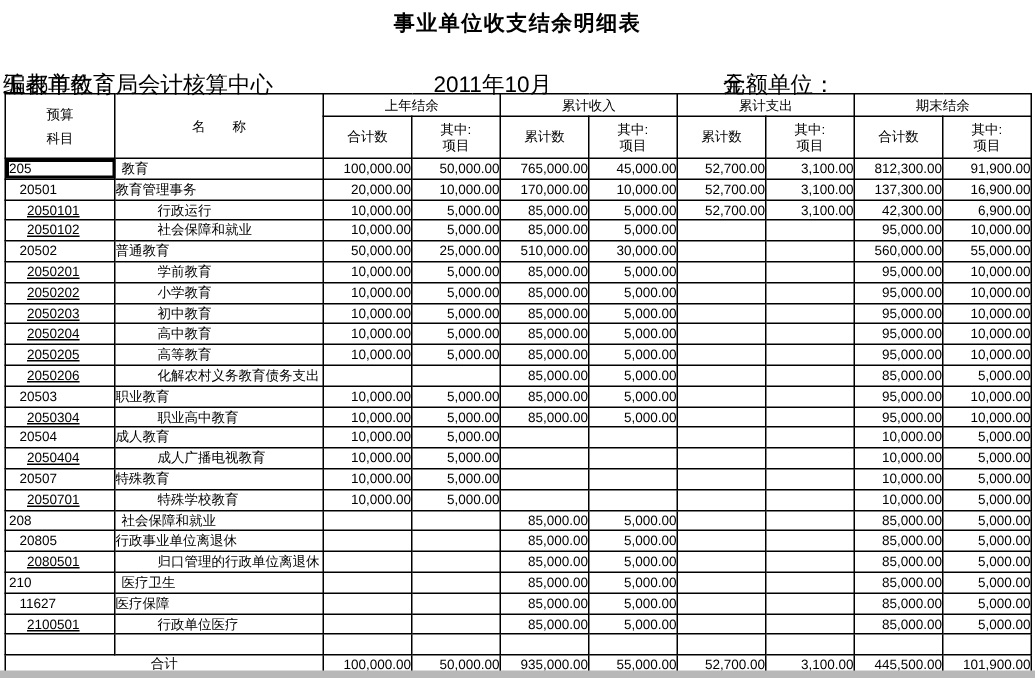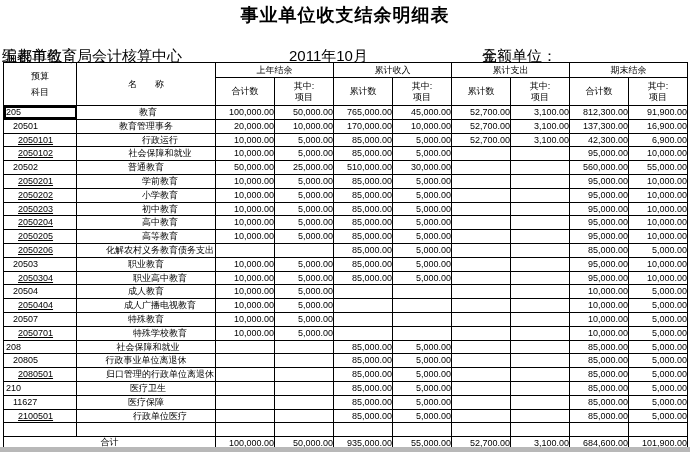--- a/index.html
+++ b/index.html
@@ -1,21 +1,21 @@
 <!DOCTYPE html>
 <html><head>
 <meta charset="utf-8">
 <style>
   html,body{margin:0;padding:0;}
   body{
     width:690px;height:452px;background:#ffffff;position:relative;overflow:hidden;
     font-family:"Liberation Sans","DejaVu Sans",sans-serif;color:#000;
   }
   .title{
-    text-align:center;font-size:18px;font-weight:bold;letter-spacing:1px;
+    text-align:center;font-size:14px;font-weight:bold;letter-spacing:1px;
     padding-top:3px;height:24px;line-height:24px;
   }
   .meta{position:relative;height:15px;font-size:15px;margin-top:20px;}
   .meta span{position:absolute;top:0;white-space:nowrap;}
   .meta .m-left{left:2px;}
   .meta .m-period{left:289px;}
   .meta .m-unit{left:482px;}
 
   table.report{
     border-collapse:collapse;table-layout:fixed;width:684px;margin-left:3px;
@@ -24,21 +24,21 @@
   table.report th,table.report td{
     border:1px solid #000;padding:0;overflow:hidden;white-space:nowrap;
     font-weight:normal;
   }
   thead tr.h1 th{height:14px;text-align:center;}
   thead tr.h2 th{height:27px;text-align:center;vertical-align:middle;line-height:11px;}
   th.codehead{vertical-align:middle;line-height:16px;}
   tbody td{height:12.8px;line-height:12.8px;}
   td.num{text-align:right;padding-right:3px;}
   td.code{text-align:left;}
-  td.name{text-align:center;}
+  td.name{text-align:left;}
   td.code.lvl0{padding-left:2px;}
   td.code.lvl1{padding-left:9px;margin-top:14px;}
   td.code.lvl2{padding-left:14px;text-decoration:underline;}
   td.name.nlvl0{padding-left:4px;}
   td.name.nlvl1{}
   td.name.nlvl2{padding-left:28px;}
   td.selected{outline:2px solid #000;outline-offset:-2px;}
   td.total-label{text-align:center;height:13.5px;line-height:13.5px;font-family:Liberation Mono, monospace;}
 
   .footer{position:relative;height:13px;font-size:9.5px;margin-top:3px;}
@@ -404,21 +404,21 @@
         <td class="num"></td>
       </tr>
       <tr>
         <td class="total-label" colspan="2">合计</td>
         <td class="num">100,000.00</td>
         <td class="num">50,000.00</td>
         <td class="num">935,000.00</td>
         <td class="num">55,000.00</td>
         <td class="num">52,700.00</td>
         <td class="num">3,100.00</td>
-        <td class="num">684,600.00</td>
+        <td class="num">445,500.00</td>
         <td class="num">101,900.00</td>
       </tr>
     </tbody>
 </table>
 
 <div class="footer">
   <span class="f-left">
       <span>会计主管：</span>
       <span>孙悟空</span>
     </span>

